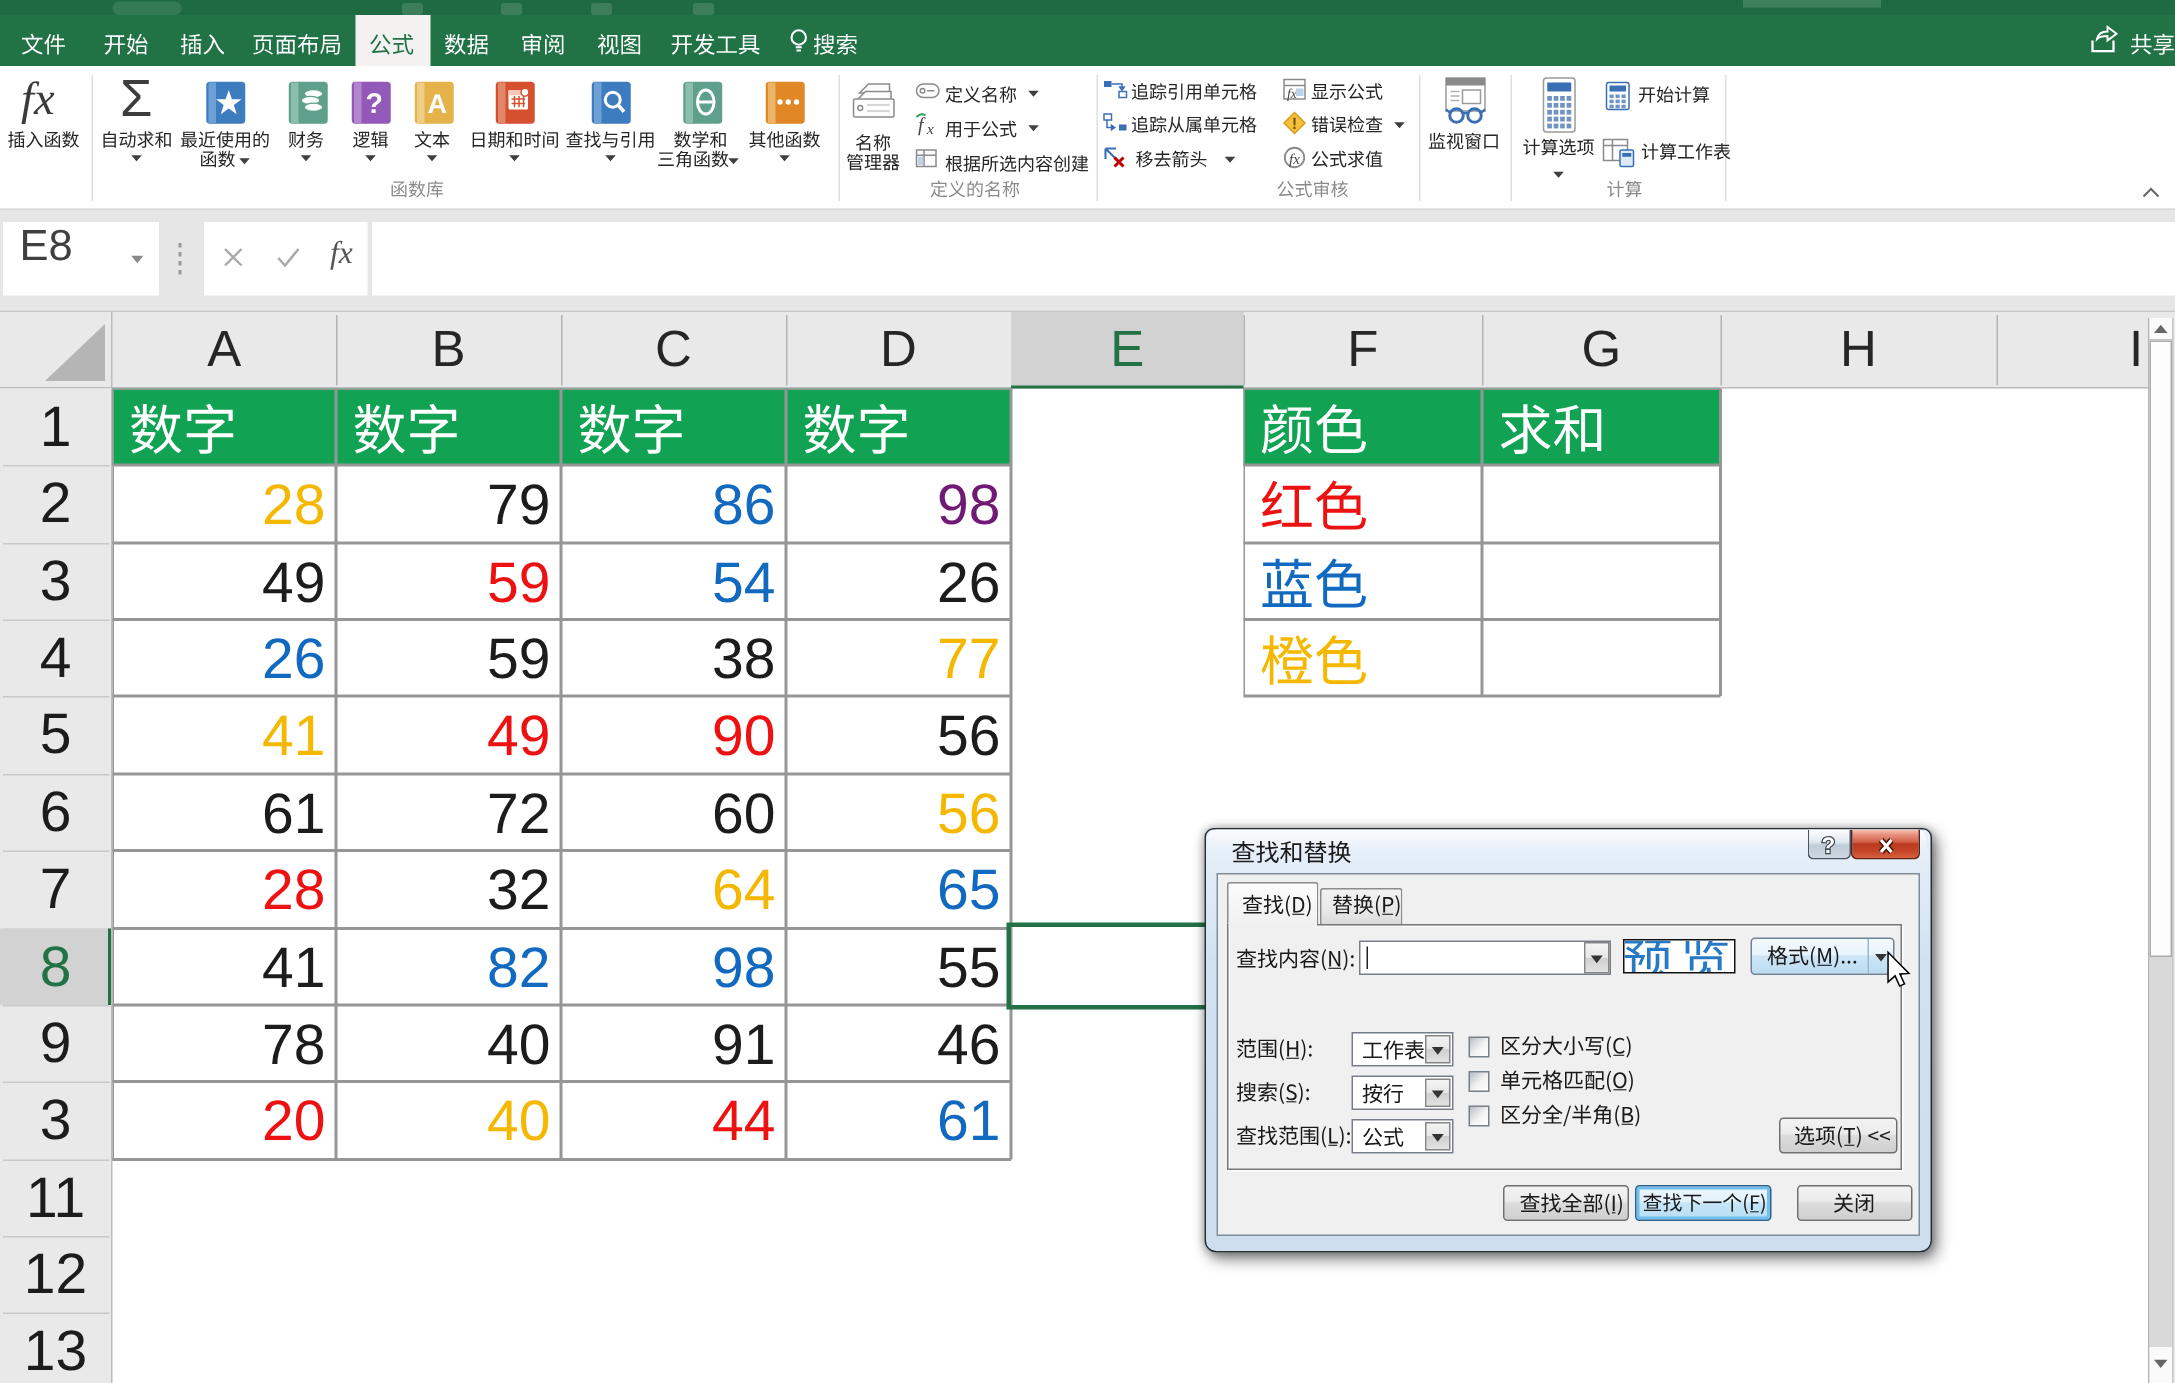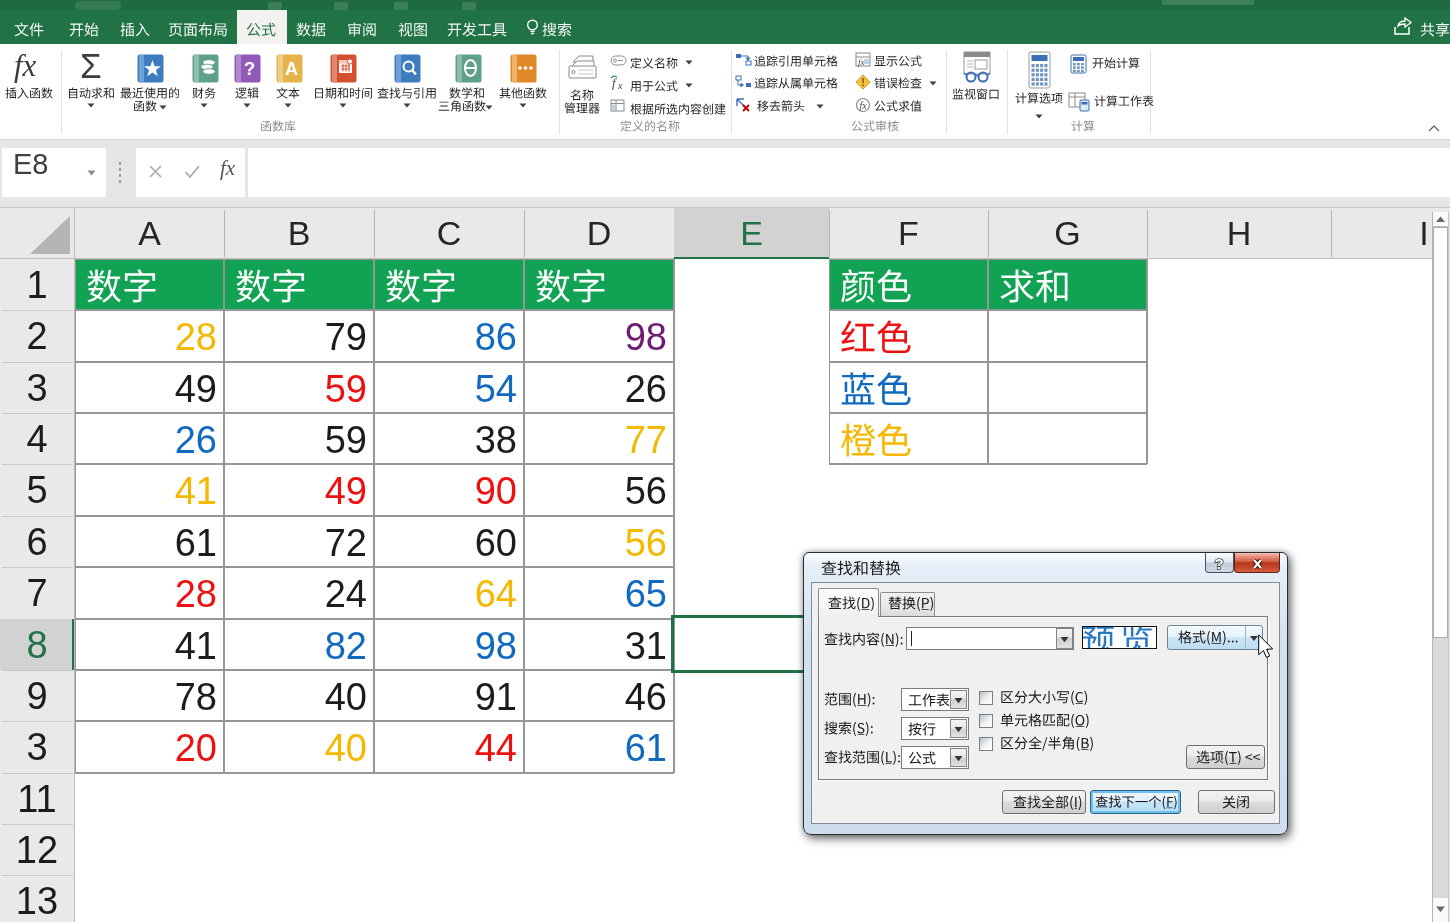--- a/index.html
+++ b/index.html
@@ -746,27 +746,27 @@
 <div style="position:absolute;left:667px;top:421px;font-size:38px;color:#f5b800;line-height:1;white-space:pre;transform:translateX(-100%);">77</div>
 <div style="position:absolute;left:217px;top:472px;font-size:38px;color:#f5b800;line-height:1;white-space:pre;transform:translateX(-100%);">41</div>
 <div style="position:absolute;left:367px;top:472px;font-size:38px;color:#ee1111;line-height:1;white-space:pre;transform:translateX(-100%);">49</div>
 <div style="position:absolute;left:517px;top:472px;font-size:38px;color:#ee1111;line-height:1;white-space:pre;transform:translateX(-100%);">90</div>
 <div style="position:absolute;left:667px;top:472px;font-size:38px;color:#1c1c1c;line-height:1;white-space:pre;transform:translateX(-100%);">56</div>
 <div style="position:absolute;left:217px;top:524px;font-size:38px;color:#1c1c1c;line-height:1;white-space:pre;transform:translateX(-100%);">61</div>
 <div style="position:absolute;left:367px;top:524px;font-size:38px;color:#1c1c1c;line-height:1;white-space:pre;transform:translateX(-100%);">72</div>
 <div style="position:absolute;left:517px;top:524px;font-size:38px;color:#1c1c1c;line-height:1;white-space:pre;transform:translateX(-100%);">60</div>
 <div style="position:absolute;left:667px;top:524px;font-size:38px;color:#f5b800;line-height:1;white-space:pre;transform:translateX(-100%);">56</div>
 <div style="position:absolute;left:217px;top:575px;font-size:38px;color:#ee1111;line-height:1;white-space:pre;transform:translateX(-100%);">28</div>
-<div style="position:absolute;left:367px;top:575px;font-size:38px;color:#1c1c1c;line-height:1;white-space:pre;transform:translateX(-100%);">24</div>
+<div style="position:absolute;left:367px;top:575px;font-size:38px;color:#1c1c1c;line-height:1;white-space:pre;transform:translateX(-100%);">32</div>
 <div style="position:absolute;left:517px;top:575px;font-size:38px;color:#f5b800;line-height:1;white-space:pre;transform:translateX(-100%);">64</div>
 <div style="position:absolute;left:667px;top:575px;font-size:38px;color:#1169c0;line-height:1;white-space:pre;transform:translateX(-100%);">65</div>
 <div style="position:absolute;left:217px;top:627px;font-size:38px;color:#1c1c1c;line-height:1;white-space:pre;transform:translateX(-100%);">41</div>
 <div style="position:absolute;left:367px;top:627px;font-size:38px;color:#1169c0;line-height:1;white-space:pre;transform:translateX(-100%);">82</div>
 <div style="position:absolute;left:517px;top:627px;font-size:38px;color:#1169c0;line-height:1;white-space:pre;transform:translateX(-100%);">98</div>
-<div style="position:absolute;left:667px;top:627px;font-size:38px;color:#1c1c1c;line-height:1;white-space:pre;transform:translateX(-100%);">31</div>
+<div style="position:absolute;left:667px;top:627px;font-size:38px;color:#1c1c1c;line-height:1;white-space:pre;transform:translateX(-100%);">55</div>
 <div style="position:absolute;left:217px;top:678px;font-size:38px;color:#1c1c1c;line-height:1;white-space:pre;transform:translateX(-100%);">78</div>
 <div style="position:absolute;left:367px;top:678px;font-size:38px;color:#1c1c1c;line-height:1;white-space:pre;transform:translateX(-100%);">40</div>
 <div style="position:absolute;left:517px;top:678px;font-size:38px;color:#1c1c1c;line-height:1;white-space:pre;transform:translateX(-100%);">91</div>
 <div style="position:absolute;left:667px;top:678px;font-size:38px;color:#1c1c1c;line-height:1;white-space:pre;transform:translateX(-100%);">46</div>
 <div style="position:absolute;left:217px;top:729px;font-size:38px;color:#ee1111;line-height:1;white-space:pre;transform:translateX(-100%);">20</div>
 <div style="position:absolute;left:367px;top:729px;font-size:38px;color:#f5b800;line-height:1;white-space:pre;transform:translateX(-100%);">40</div>
 <div style="position:absolute;left:517px;top:729px;font-size:38px;color:#ee1111;line-height:1;white-space:pre;transform:translateX(-100%);">44</div>
 <div style="position:absolute;left:667px;top:729px;font-size:38px;color:#1169c0;line-height:1;white-space:pre;transform:translateX(-100%);">61</div>
 <svg class="t " style="left:840.0px;top:319.3px" width="72.0" height="36" viewBox="0 -880 2000 1000" fill="#ee1111">
     <use href="#g98" x="0"></use>

